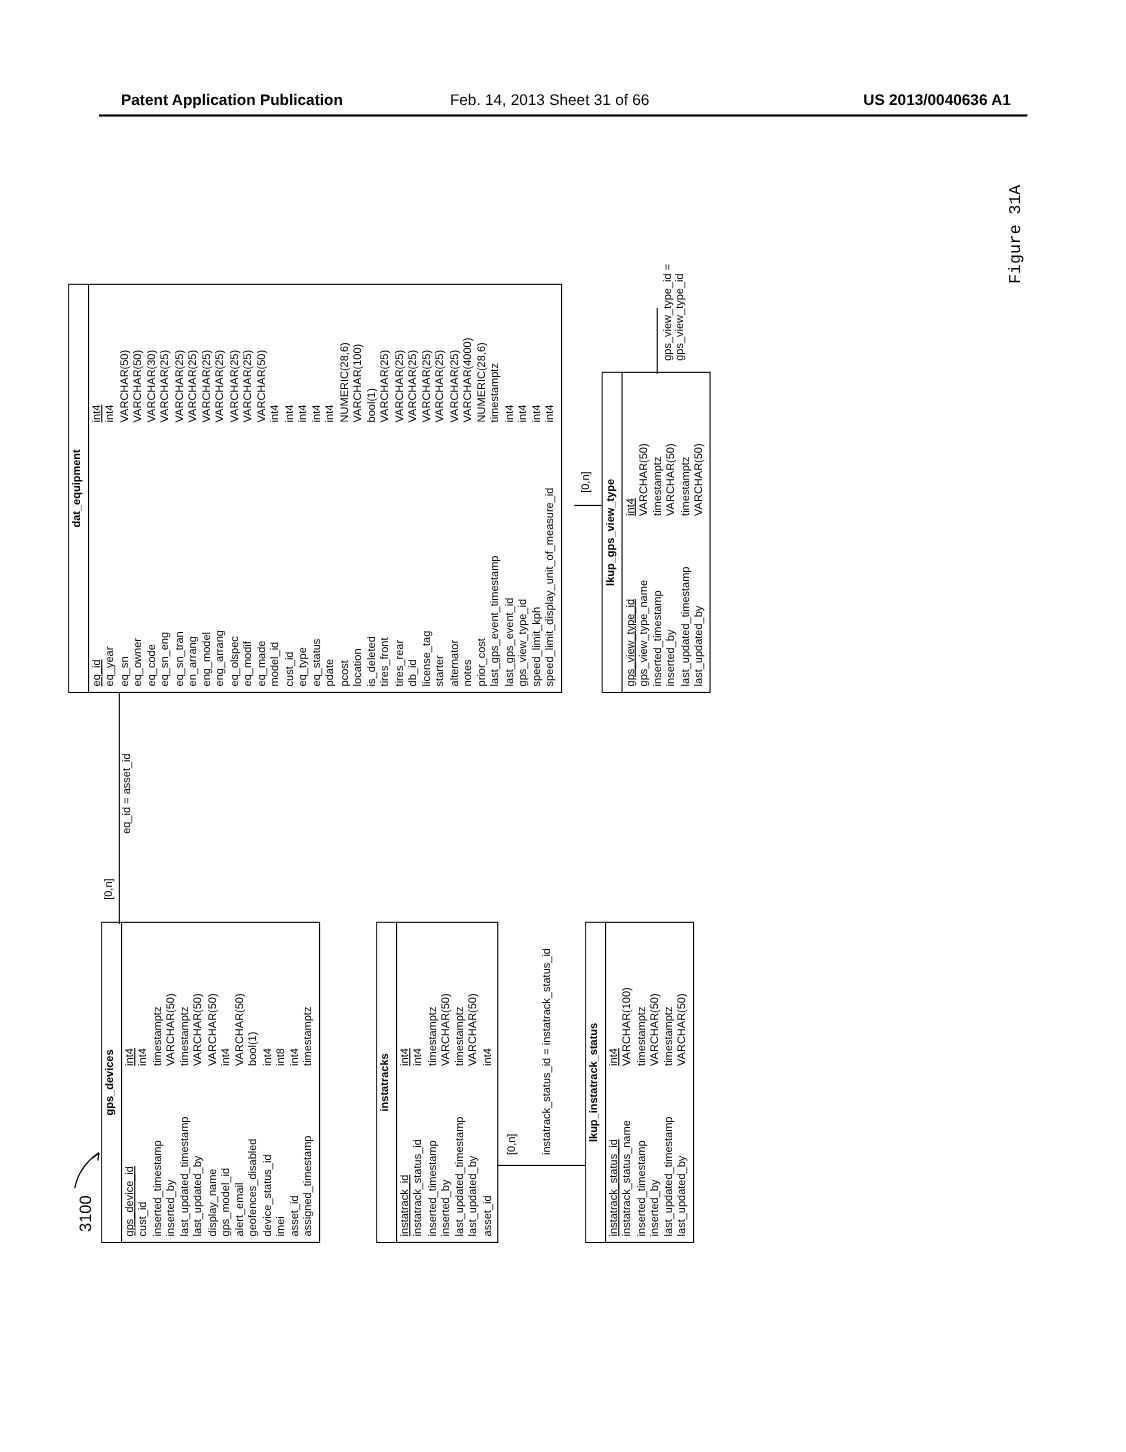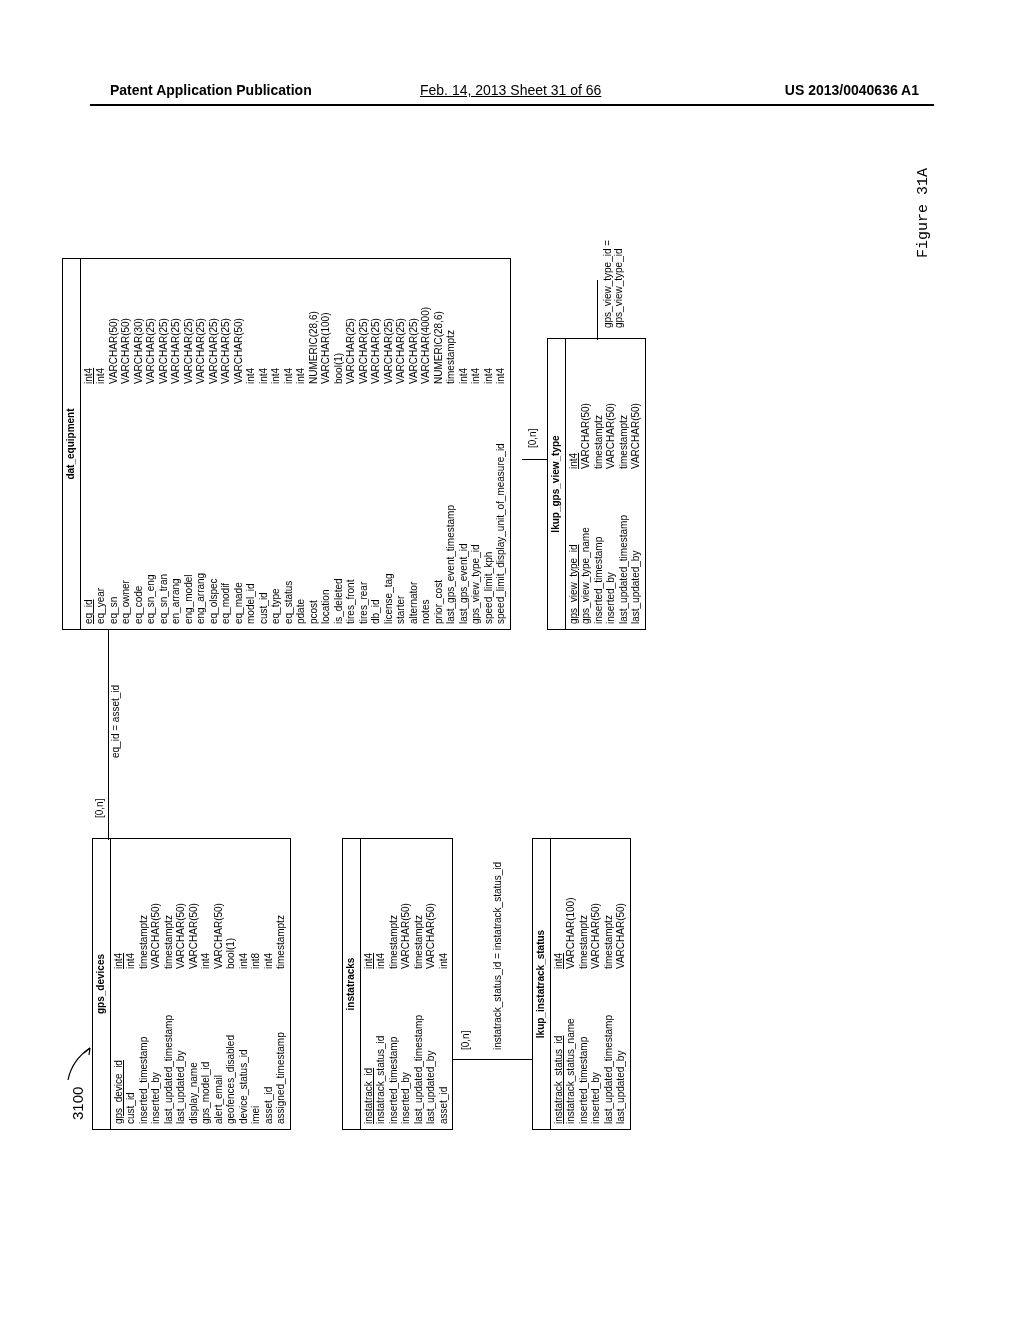--- a/index.html
+++ b/index.html
@@ -21,23 +21,22 @@
   .header-left {
     position: absolute;
     top: 82px;
     left: 110px;
     font-size: 14px;
     font-weight: bold;
   }
   .header-center {
     position: absolute;
     top: 82px;
-    left: 420px;
+    left: 409px;
     font-size: 14px;
-    text-decoration: underline;
   }
   .header-right {
     position: absolute;
     top: 82px;
     right: 105px;
     font-size: 14px;
     font-weight: bold;
     margin-left: 30px;
   }
   .rule {

